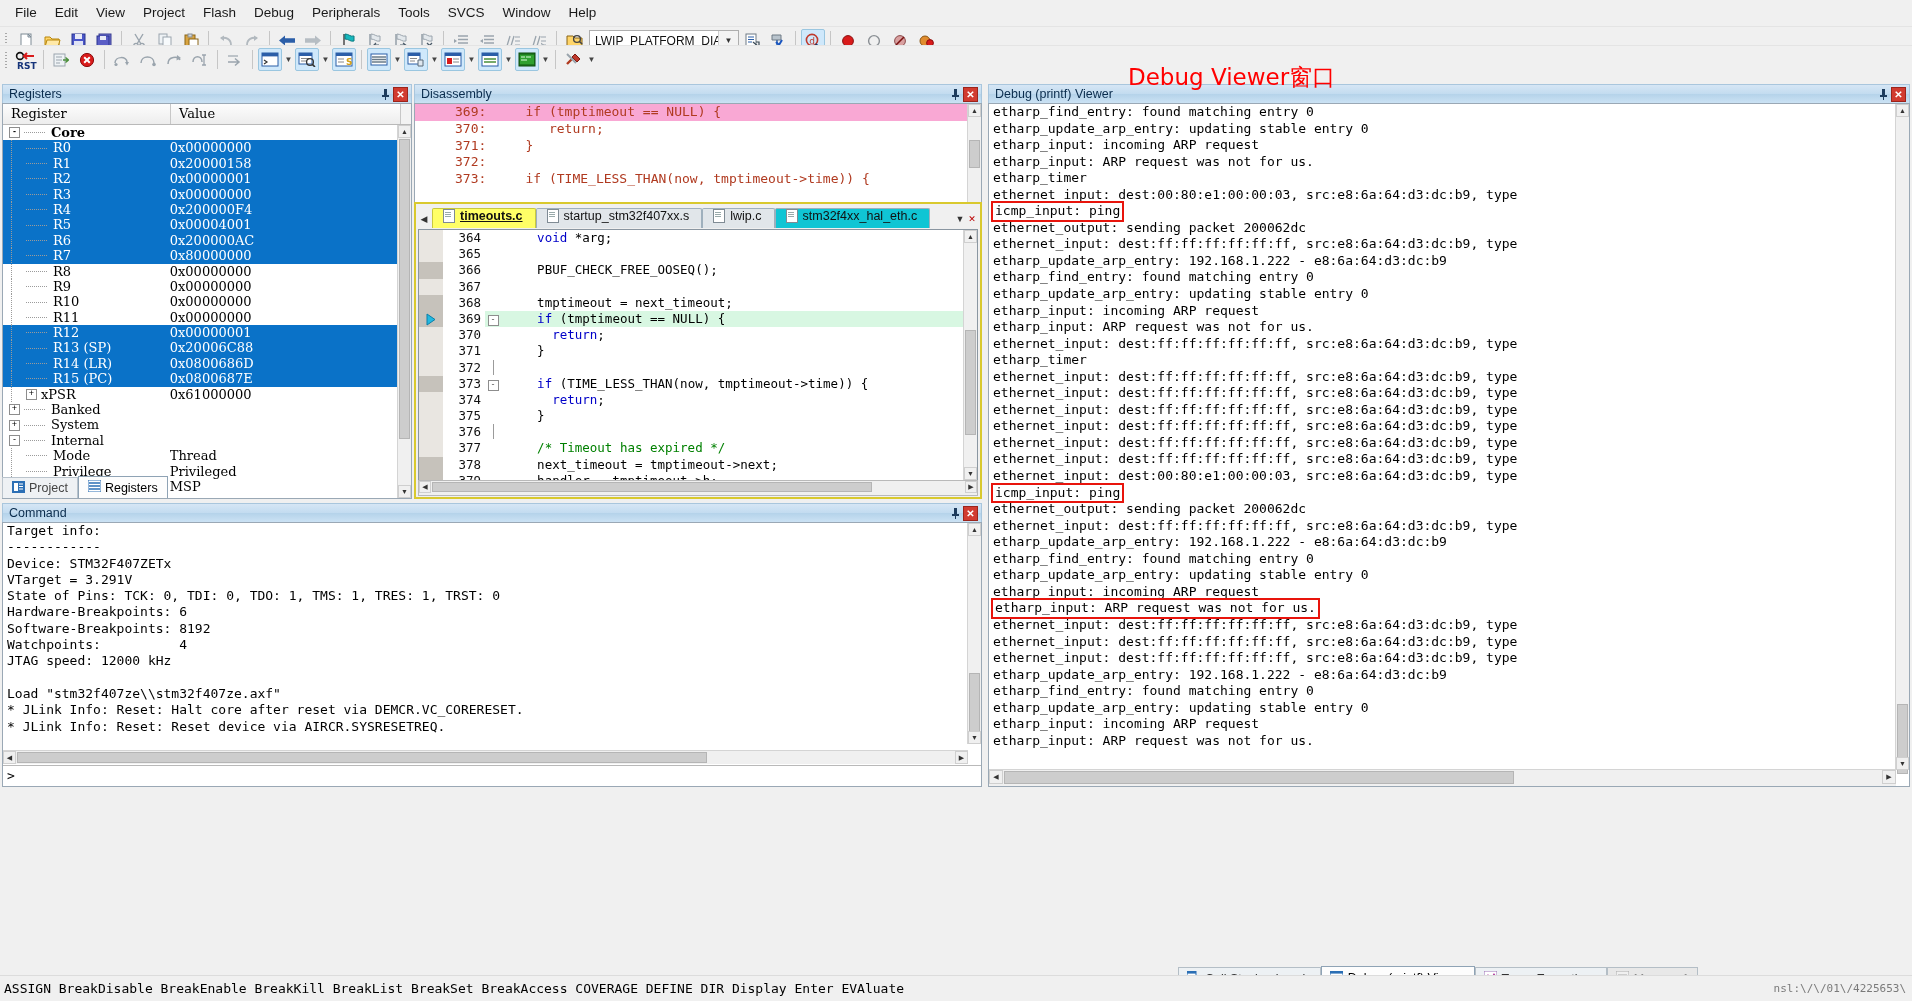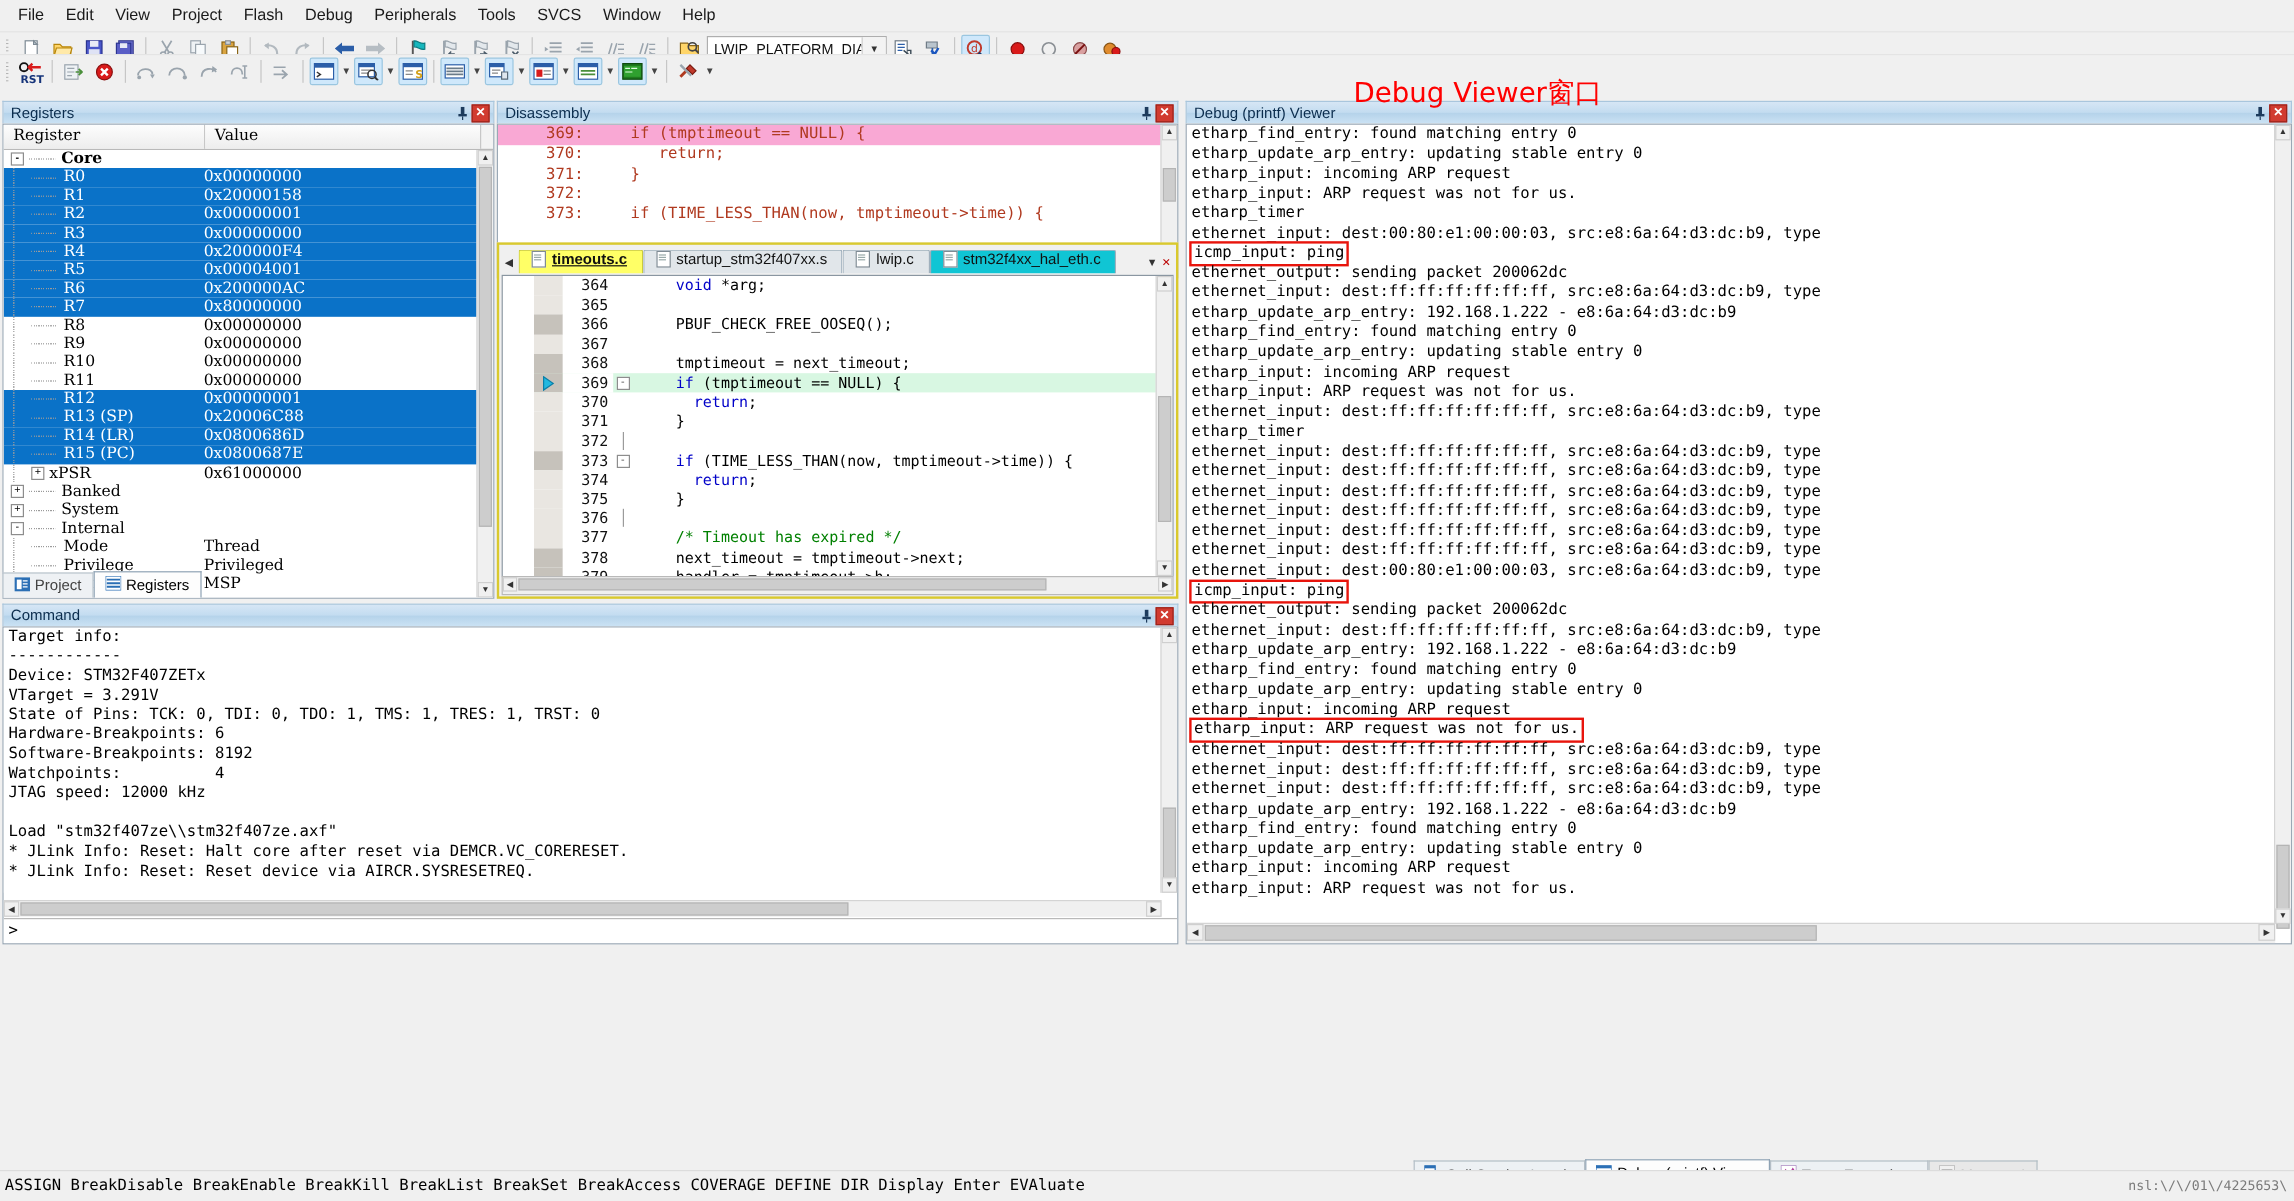--- a/index.html
+++ b/index.html
@@ -812,21 +812,21 @@
           </div>
           <div class="etab cyan">
             <span class="fileicon"></span>
             <span>stm32f4xx_hal_eth.c</span>
           </div>
         </div>
       <div class="etabnav">▼</div>
       <div class="etabnav" style="color:#b00;">✕</div>
     </div>
     <div style="position:absolute;left:2px;right:2px;top:25px;bottom:16px;border:1px solid #8a96a1;background:#fff;box-sizing:border-box;overflow:hidden;">
-      <div style="position:absolute;left:0;top:0;right:13px;bottom:0;overflow:hidden;margin-left:26px;" id="codelines">
+      <div style="position:absolute;left:0;top:0;right:13px;bottom:0;overflow:hidden;" id="codelines">
           <div class="cline"><div class="marker" style="background: rgb(233, 230, 225);"></div><div class="lnum">364</div><div class="foldcol"></div><div class="ctext">    <span class="kw">void</span> *arg;</div></div>
           <div class="cline"><div class="marker" style="background: rgb(233, 230, 225);"></div><div class="lnum">365</div><div class="foldcol"></div><div class="ctext">&nbsp;</div></div>
           <div class="cline"><div class="marker" style="background: rgb(198, 194, 187);"></div><div class="lnum">366</div><div class="foldcol"></div><div class="ctext">    PBUF_CHECK_FREE_OOSEQ();</div></div>
           <div class="cline"><div class="marker" style="background: rgb(233, 230, 225);"></div><div class="lnum">367</div><div class="foldcol"></div><div class="ctext">&nbsp;</div></div>
           <div class="cline"><div class="marker" style="background: rgb(198, 194, 187);"></div><div class="lnum">368</div><div class="foldcol"></div><div class="ctext">    tmptimeout = next_timeout;</div></div>
           <div class="cline cur"><div class="marker" style="background: rgb(198, 194, 187);"><svg width="12" height="13">
                 <path d="M2 1 L10 6.5 L2 12 Z" fill="#22b8e0" stroke="#0a7fa8"></path>
               </svg></div><div class="lnum">369</div><div class="foldcol"><span style="display:inline-block;width:9px;height:9px;border:1px solid #8d8d8d;background:#fff;font-size:9px;line-height:7px;text-align:center;font-family:'Liberation Sans',sans-serif;">-</span></div><div class="ctext">    <span class="kw">if</span> (tmptimeout == NULL) {</div></div>
           <div class="cline"><div class="marker" style="background: rgb(233, 230, 225);"></div><div class="lnum">370</div><div class="foldcol"></div><div class="ctext">      <span class="kw">return</span>;</div></div>
           <div class="cline"><div class="marker" style="background: rgb(233, 230, 225);"></div><div class="lnum">371</div><div class="foldcol"></div><div class="ctext">    }</div></div>

